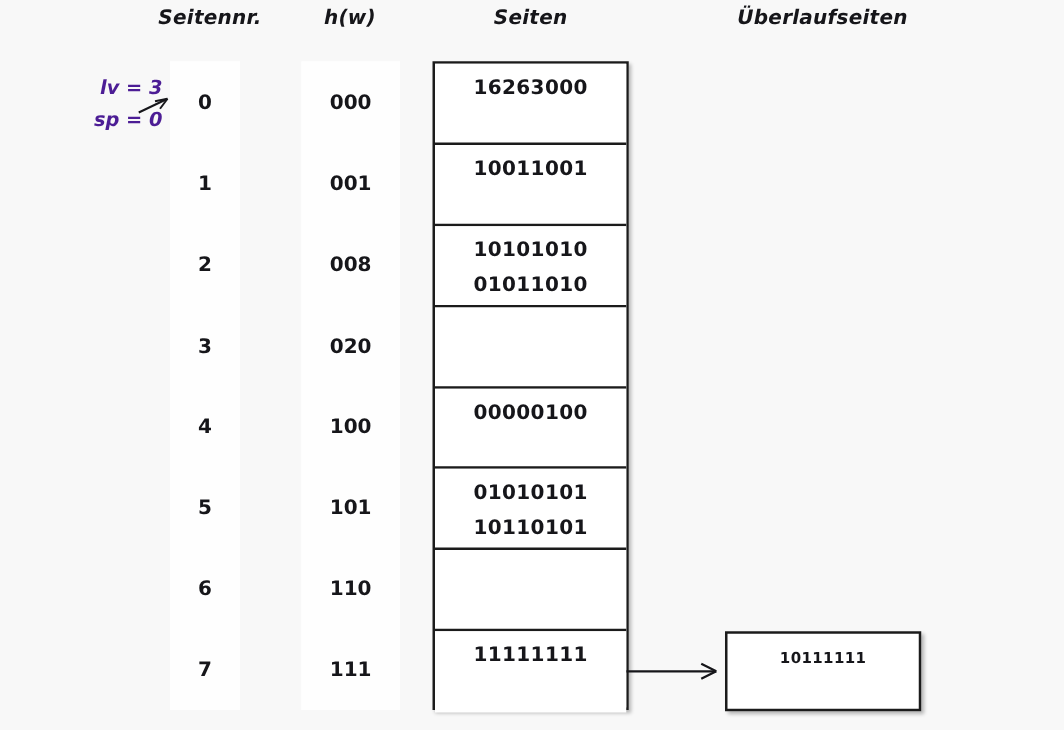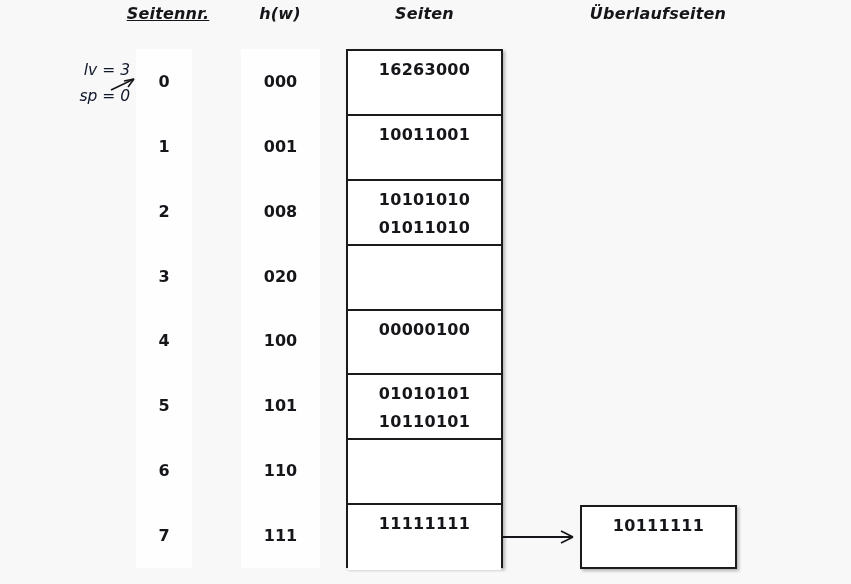--- a/index.html
+++ b/index.html
@@ -23,34 +23,34 @@
   .col-header {
     position: absolute;
     font-style: italic;
     font-size: 16px;
     font-weight: 600;
     color: #16161a;
     letter-spacing: 0.2px;
     white-space: nowrap;
     text-align: center;
   }
-  #hdr-seitennr { left: 108px; top: 4px; width: 120px; text-decoration: underline; }
+  #hdr-seitennr { left: 108px; top: 4px; width: 120px; }
   #hdr-hw       { left: 240px; top: 4px; width: 80px;  }
   #hdr-seiten   { left: 346px; top: 4px; width: 157px; }
   #hdr-ueber    { left: 570px; top: 4px; width: 176px; }
 
   
   #params {
     position: absolute;
     left: 34px;
     top: 57px;
     font-style: italic;
     font-size: 15.5px;
-    font-weight: 400;
-    color: #0f172a;
+    font-weight: 700;
+    color: #4c1d95;
     line-height: 26px;
     text-align: right;
     width: 96px;
   }
   #params div { white-space: nowrap; }
 
   
   #params-arrow {
     position: absolute;
     left: 110px;
@@ -129,21 +129,21 @@
     border: 2px solid #1b1b1b;
     box-sizing: border-box;
     background: #ffffff;
     box-shadow: 2px 2px 3px rgba(0,0,0,0.28);
     display: flex;
     align-items: flex-start;
     justify-content: center;
     padding-top: 5px;
   }
   #overflow-box .rec {
-    font-size: 16px;
+    font-size: 12px;
     font-weight: 600;
     color: #16161a;
     line-height: 28px;
     letter-spacing: 0.3px;
   }
 
   
   #overflow-arrow {
     position: absolute;
     left: 501px;

